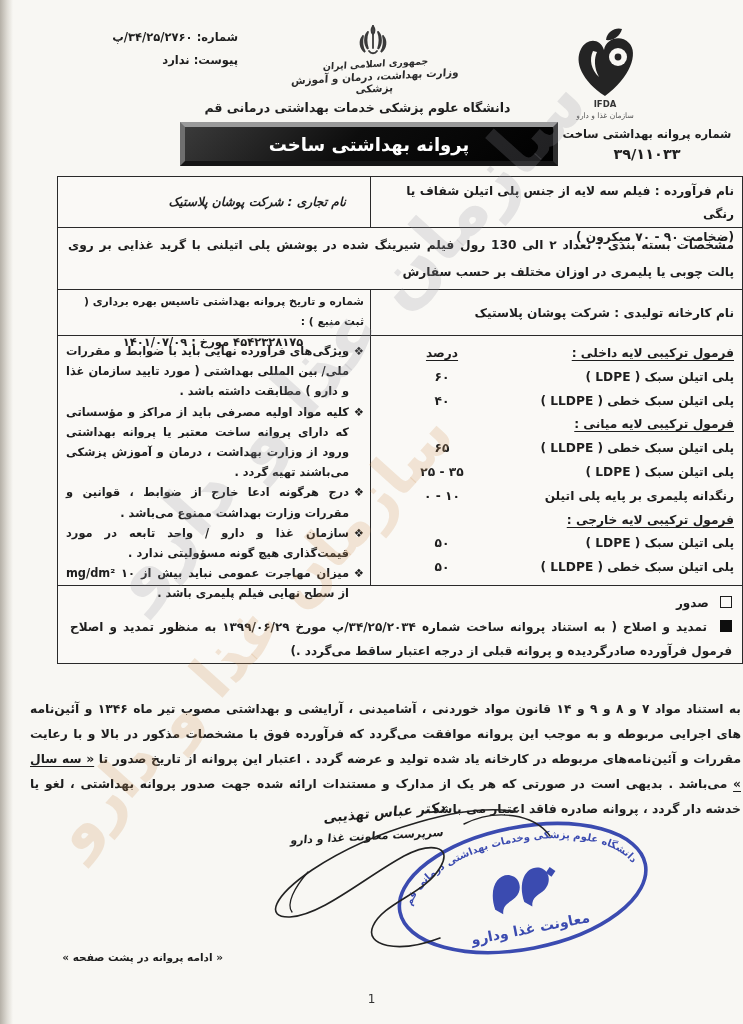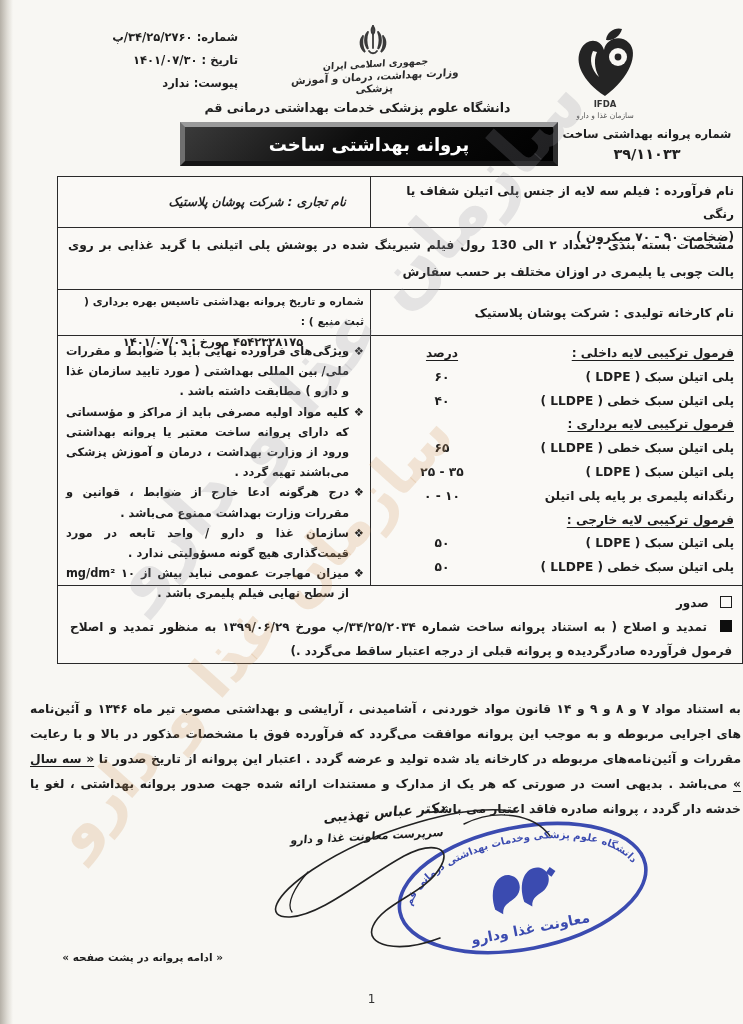--- a/index.html
+++ b/index.html
@@ -87,21 +87,20 @@
 </head>
 <body>
 
 <div class="page">
   <div class="edge"></div>
 
   <div class="content">
 
     <div class="refblock">
       <div><span>شماره:</span> <span>۳۴/۲۵/۲۷۶۰/پ</span></div>
-      <div><span>تاریخ :</span> <span>۱۴۰۱/۰۷/۳۰</span></div>
       <div><span>پیوست:</span> <span>ندارد</span></div>
     </div>
 
     <div class="emblem">
       <svg width="34" height="36" viewBox="0 0 34 36">
         <g stroke="#3a3a3a" stroke-width="1.8" fill="none" stroke-linecap="round">
           <path d="M17,4 L17,26"></path>
           <path d="M17,4 C15,7 15,10 17,12 C19,10 19,7 17,4"></path>
           <path d="M12,10 C8,14 8,22 12,27 C10,21 10,15 12,10"></path>
           <path d="M22,10 C26,14 26,22 22,27 C24,21 24,15 22,10"></path>
@@ -173,21 +172,21 @@
           </div>
           <div class="formula-row">
             <span>پلی اتیلن سبک ( LDPE )</span>
             <span class="val">۶۰</span>
           </div>
           <div class="formula-row">
             <span>پلی اتیلن سبک خطی ( LLDPE )</span>
             <span class="val">۴۰</span>
           </div>
           <div class="formula-row">
-            <span class="fhead">فرمول ترکیبی لایه برداری :</span>
+            <span class="fhead">فرمول ترکیبی لایه میانی :</span>
             <span class="val"></span>
           </div>
           <div class="formula-row">
             <span>پلی اتیلن سبک خطی ( LLDPE )</span>
             <span class="val">۶۵</span>
           </div>
           <div class="formula-row">
             <span>پلی اتیلن سبک ( LDPE )</span>
             <span class="val">۲۵ - ۳۵</span>
           </div>

